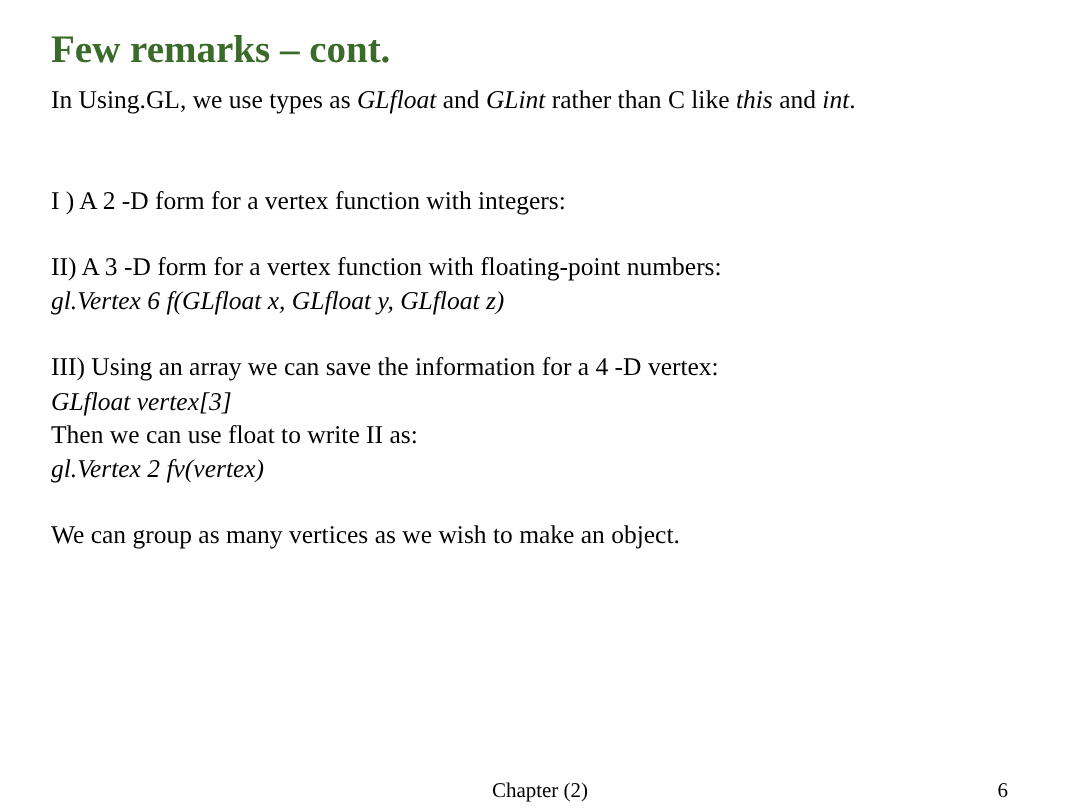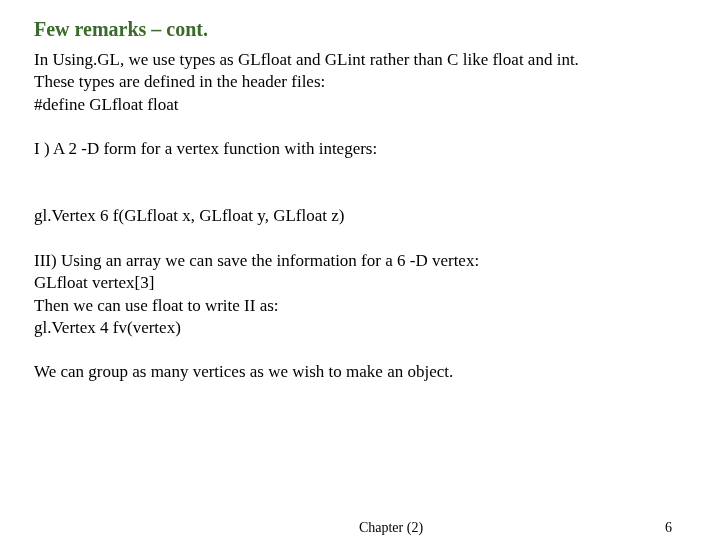--- a/index.html
+++ b/index.html
@@ -15,74 +15,72 @@
   .slide {
     position: relative;
     width: 720px;
     height: 540px;
     box-sizing: border-box;
     padding: 18px 34px 0 34px;
   }
   .title {
     color: #3a6b2a;
     font-weight: bold;
-    font-size: 20px;
+    font-size: 26px;
     margin: 0 0 8px 0;
   }
   .para {
     font-size: 17px;
     line-height: 1.32;
     margin: 0 0 22px 0;
   }
-  .italic { }
+  .italic { font-style: italic; }
   .footer {
     position: absolute;
     bottom: 20px;
     left: 0;
     width: 720px;
     font-size: 14px;
   }
   .footer-center {
     position: absolute;
     left: 50%;
     transform: translateX(-50%);
-    margin-left: 31px;
   }
   .footer-right {
     position: absolute;
     right: 48px;
   }
 </style>
 </head>
 <body>
 
 <div class="slide">
 
   <div class="title">Few remarks – cont.</div>
 
   <div class="para">
-    <span>In Using.GL, we use types as </span><span class="italic">GLfloat</span><span> and </span><span class="italic">GLint</span><span> rather than C like </span><span class="italic">float</span><span> and </span><span class="italic">int</span><span>.</span><br>
-    <span>These types are defined in the header files:</span><br>
-    <span class="italic">#define GLfloat float</span>
+    <span>In Using.GL, we use types as </span><span class="italic">GLfloat</span><span> and </span><span class="italic">GLint</span><span> rather than C like </span><span class="italic">this</span><span> and </span><span class="italic">int</span><span>.</span><br>
+    <br>
   </div>
 
   <div class="para">
     <span>I ) A 2 -D form for a vertex function with integers:</span><br>
   </div>
 
   <div class="para">
-    <br>
+    <span>II) A 3 -D form  for a vertex function with floating-point numbers:</span><br>
     <span class="italic">gl.Vertex 6 f(GLfloat x, GLfloat y, GLfloat z)</span>
   </div>
 
   <div class="para">
-    <span>III) Using an array we can save the information for a 6 -D vertex:</span><br>
+    <span>III) Using an array we can save the information for a 4 -D vertex:</span><br>
     <span class="italic">GLfloat vertex[3]</span><br>
     <span>Then we can use float to write II as:</span><br>
-    <span class="italic">gl.Vertex 4 fv(vertex)</span>
+    <span class="italic">gl.Vertex 2 fv(vertex)</span>
   </div>
 
   <div class="para">We can group as many vertices as we wish to make an object.</div>
 
   <div class="footer">
     <span class="footer-center">Chapter (2)</span>
     <span class="footer-right">6</span>
   </div>
 
 </div>

